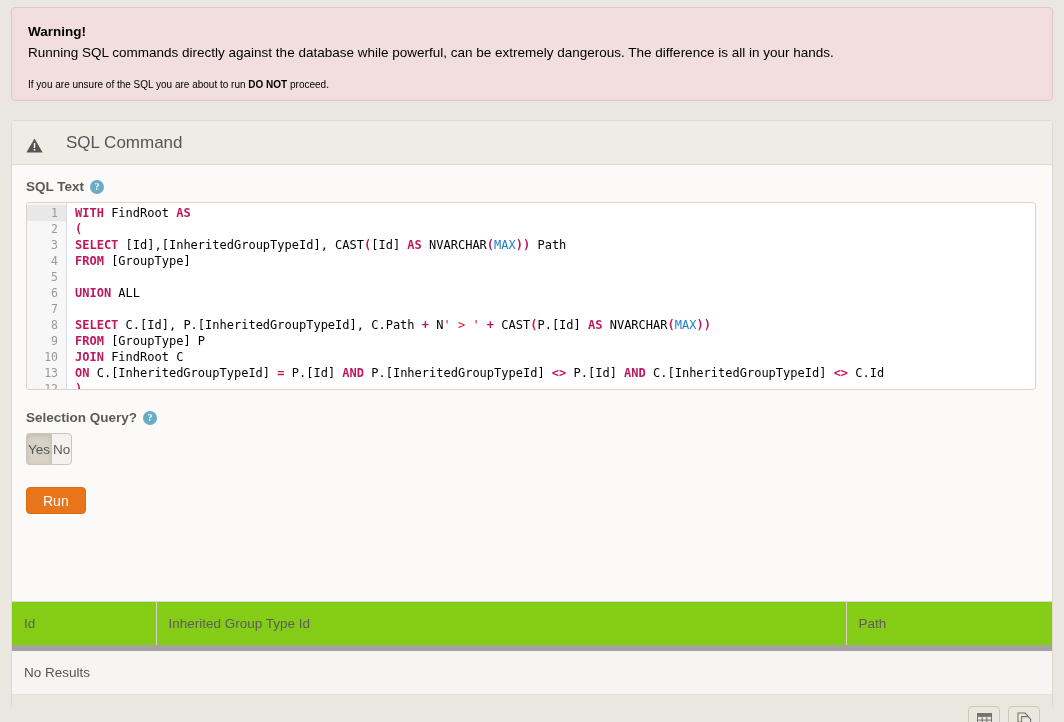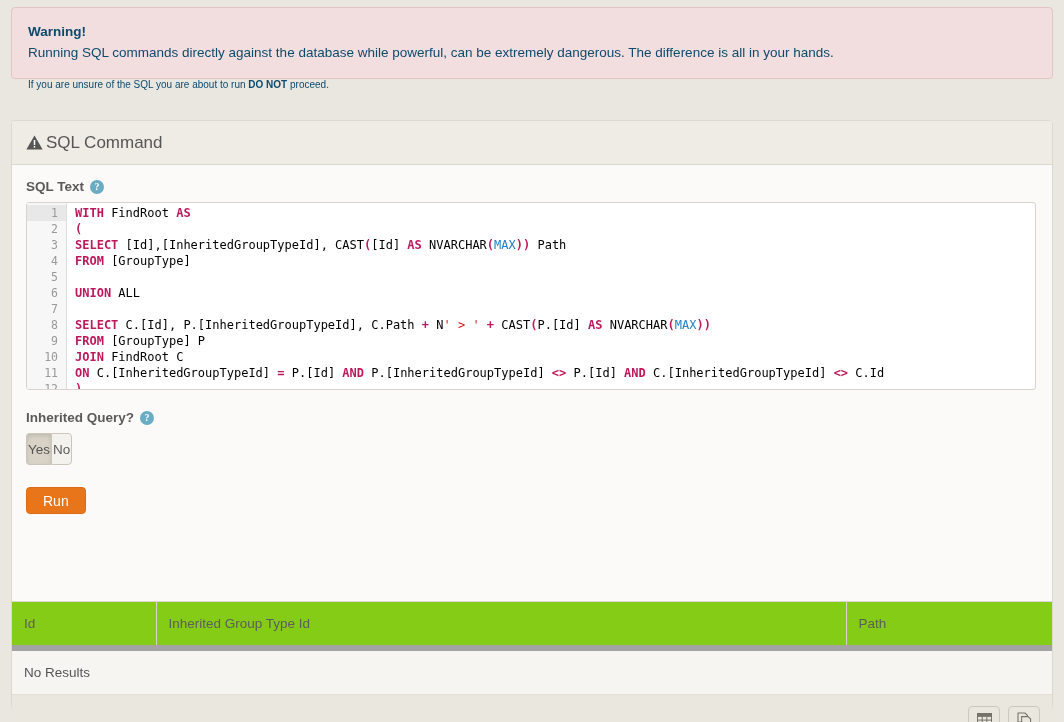--- a/index.html
+++ b/index.html
@@ -9,26 +9,26 @@
     background: #eae7e0;
     font-family: "Liberation Sans", sans-serif;
     -webkit-font-smoothing: antialiased;
   }
   .page { width: 1064px; height: 722px; position: relative; overflow: hidden; }
 
   
   .alert {
     position: absolute;
     left: 11px; top: 7px;
-    width: 1042px; height: 72px;
+    width: 1042px; height: 94px;
     background: #f2dede;
     border: 1px solid #e3c5c5;
     border-radius: 4px;
     padding: 14px 16px 0 16px;
-    color: #0c4a6e;
+    color: #000000;
     font-size: 13.5px;
   }
   .alert-strong { font-weight: bold; font-size: 13.5px; line-height: 20px; }
   .alert-line1 { font-size: 13.5px; line-height: 21px; }
   .alert-line2 { font-size: 10px; line-height: 21px; margin-top: 11px; }
   .alert-line2 b { font-weight: bold; }
 
   
   .panel {
     position: absolute;
@@ -45,22 +45,22 @@
     border-radius: 3px 3px 0 0;
     display: flex;
     align-items: center;
     padding: 0 14px;
   }
   .panel-title {
     font-size: 17px;
     color: #565656;
     font-weight: normal;
     display: flex;
-    align-items: center;
-    gap: 3px;
+    align-items: flex-end;
+    gap: 23px;
   }
   .warn-tri { display: block; }
 
   .panel-body { padding: 14px 14px 0 14px; position: relative; }
 
   
   .field-label {
     font-size: 13.5px;
     font-weight: bold;
     color: #5a5a5a;
@@ -252,30 +252,30 @@
             <div class="ln active">1</div>
             <div class="ln">2</div>
             <div class="ln">3</div>
             <div class="ln">4</div>
             <div class="ln">5</div>
             <div class="ln">6</div>
             <div class="ln">7</div>
             <div class="ln">8</div>
             <div class="ln">9</div>
             <div class="ln">10</div>
-            <div class="ln">11</div>
+            <div class="ln">13</div>
             <div class="ln">12</div>
           </div>
         <div class="code" id="code"><div class="cl"><span class="kw">WITH </span><span>FindRoot </span><span class="kw">AS</span></div><div class="cl"><span class="kw">(</span></div><div class="cl"><span class="kw">SELECT</span><span> [Id],[InheritedGroupTypeId], CAST</span><span class="kw">(</span><span>[Id] </span><span class="kw">AS</span><span> NVARCHAR</span><span class="kw">(</span><span class="typ">MAX</span><span class="kw">))</span><span> Path</span></div><div class="cl"><span class="kw">FROM</span><span> [GroupType]</span></div><div class="cl">&nbsp;</div><div class="cl"><span class="kw">UNION</span><span> ALL</span></div><div class="cl">&nbsp;</div><div class="cl"><span class="kw">SELECT</span><span> C.[Id], P.[InheritedGroupTypeId], C.Path </span><span class="kw">+</span><span> N</span><span class="str">' &gt; '</span><span> </span><span class="kw">+</span><span> CAST</span><span class="kw">(</span><span>P.[Id] </span><span class="kw">AS</span><span> NVARCHAR</span><span class="kw">(</span><span class="typ">MAX</span><span class="kw">))</span></div><div class="cl"><span class="kw">FROM</span><span> [GroupType] P</span></div><div class="cl"><span class="kw">JOIN</span><span> FindRoot C</span></div><div class="cl"><span class="kw">ON</span><span> C.[InheritedGroupTypeId] </span><span class="kw">=</span><span> P.[Id] </span><span class="kw">AND</span><span> P.[InheritedGroupTypeId] </span><span class="kw">&lt;&gt;</span><span> P.[Id] </span><span class="kw">AND</span><span> C.[InheritedGroupTypeId] </span><span class="kw">&lt;&gt;</span><span> C.Id</span></div><div class="cl"><span class="kw">)</span></div></div>
       </div>
 
       
       <div class="toggle-row">
         <div class="field-label">
-          <span>Inherited Query?</span>
+          <span>Selection Query?</span>
           <span class="help-icon">?</span>
         </div>
         <div class="btn-group" id="toggle-group">
             <button class="tgl first active">Yes</button>
             <button class="tgl last">No</button>
           </div>
       </div>
 
       
       <button class="run-btn">Run</button>

